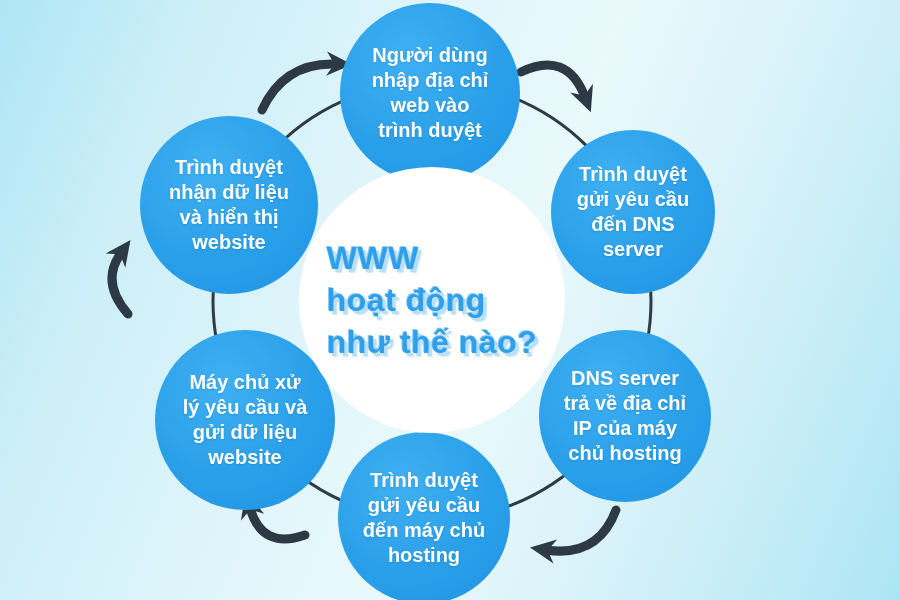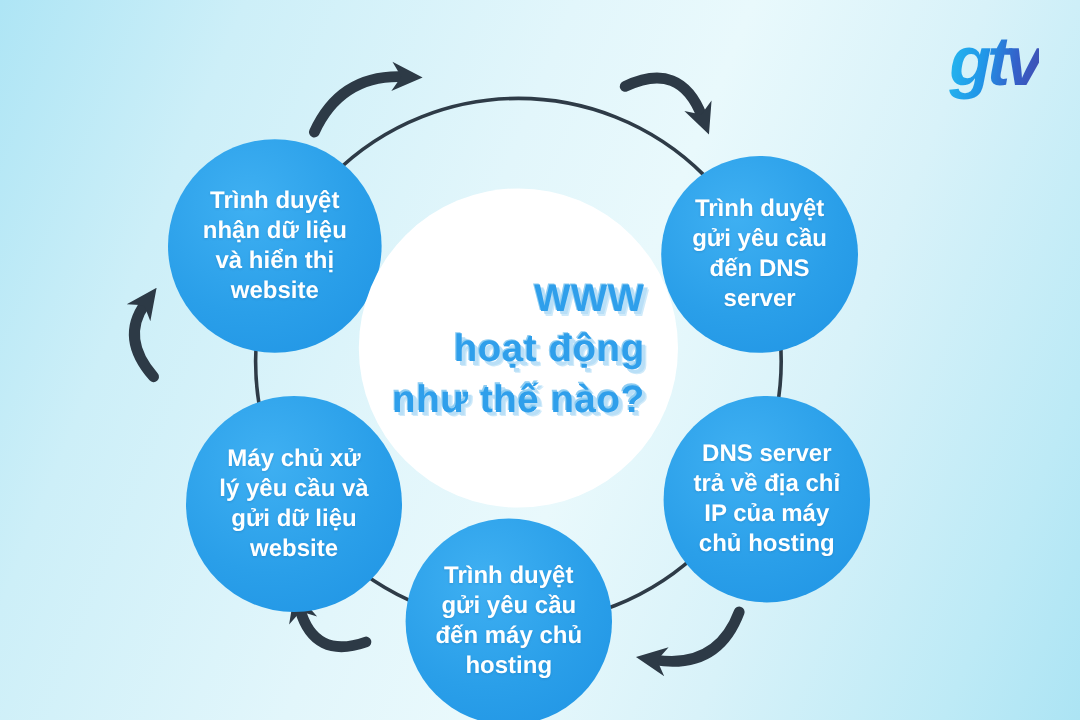--- a/index.html
+++ b/index.html
@@ -30,34 +30,34 @@
   .step-label {
     color: #ffffff;
     font-weight: bold;
     font-size: 20px;
     line-height: 1.24;
     white-space: pre-line;
     text-shadow: 0 1px 2px rgba(0,60,110,0.18);
   }
   .step.pos-top          { left: 340px; top:   3px; width: 180px; height: 180px; }
   .step.pos-top-right    { left: 551px; top: 130px; width: 164px; height: 164px; }
-  .step.pos-bottom-right { left: 553px; top: 330px; width: 172px; height: 172px; }
+  .step.pos-bottom-right { left: 539px; top: 330px; width: 172px; height: 172px; }
   .step.pos-bottom       { left: 338px; top: 432px; width: 172px; height: 172px; }
   .step.pos-bottom-left  { left: 155px; top: 330px; width: 180px; height: 180px; }
   .step.pos-top-left     { left: 140px; top: 116px; width: 178px; height: 178px; }
   .center-circle {
     position: absolute;
-    left: 299px; top: 157px;
+    left: 299px; top: 167px;
     width: 266px; height: 266px;
     border-radius: 50%;
     background: #ffffff;
     display: flex;
     align-items: center;
     justify-content: center;
-    text-align: right;
+    text-align: left;
   }
   .center-title {
     font-weight: 800;
     font-size: 32px;
     line-height: 1.32;
     letter-spacing: 0.5px;
     color: #2f9feb;
     white-space: pre-line;
     text-shadow: -1px -1px 0 #8ecdf2, 3px 3px 0 #b9dff7, 4px 4px 0 #cfeafa;
   }
@@ -88,20 +88,26 @@
     <circle cx="432" cy="301" r="219" fill="none" stroke="#2e3b47" stroke-width="3"></circle>
     <g fill="none" stroke="#2d3a46" stroke-width="9" stroke-linecap="round">
       <path d="M 262 110 Q 284 62 336 64" marker-end="url(#ah)"></path>
       <path d="M 521 72 Q 567 50 585 97" marker-end="url(#ah)"></path>
       <path d="M 616 510 Q 598 558 546 550" marker-end="url(#ah)"></path>
       <path d="M 305 535 Q 262 550 250 508" marker-end="url(#ah)"></path>
       <path d="M 128 314 Q 100 282 121 253" marker-end="url(#ah)"></path>
     </g>
   </svg>
 
+  <div class="step pos-top">
+    <div class="step-label">Người dùng
+nhập địa chỉ
+web vào
+trình duyệt</div>
+  </div>
 
   <div class="step pos-top-right">
     <div class="step-label">Trình duyệt
 gửi yêu cầu
 đến DNS
 server</div>
   </div>
 
   <div class="step pos-bottom-right">
     <div class="step-label">DNS server
@@ -130,15 +136,14 @@
 và hiển thị
 website</div>
   </div>
 
   <div class="center-circle">
     <div class="center-title">WWW
 hoạt động
 như thế nào?</div>
   </div>
 
-  <div class="logo">gtv</div>
 
 </div>
 
 </body></html>

